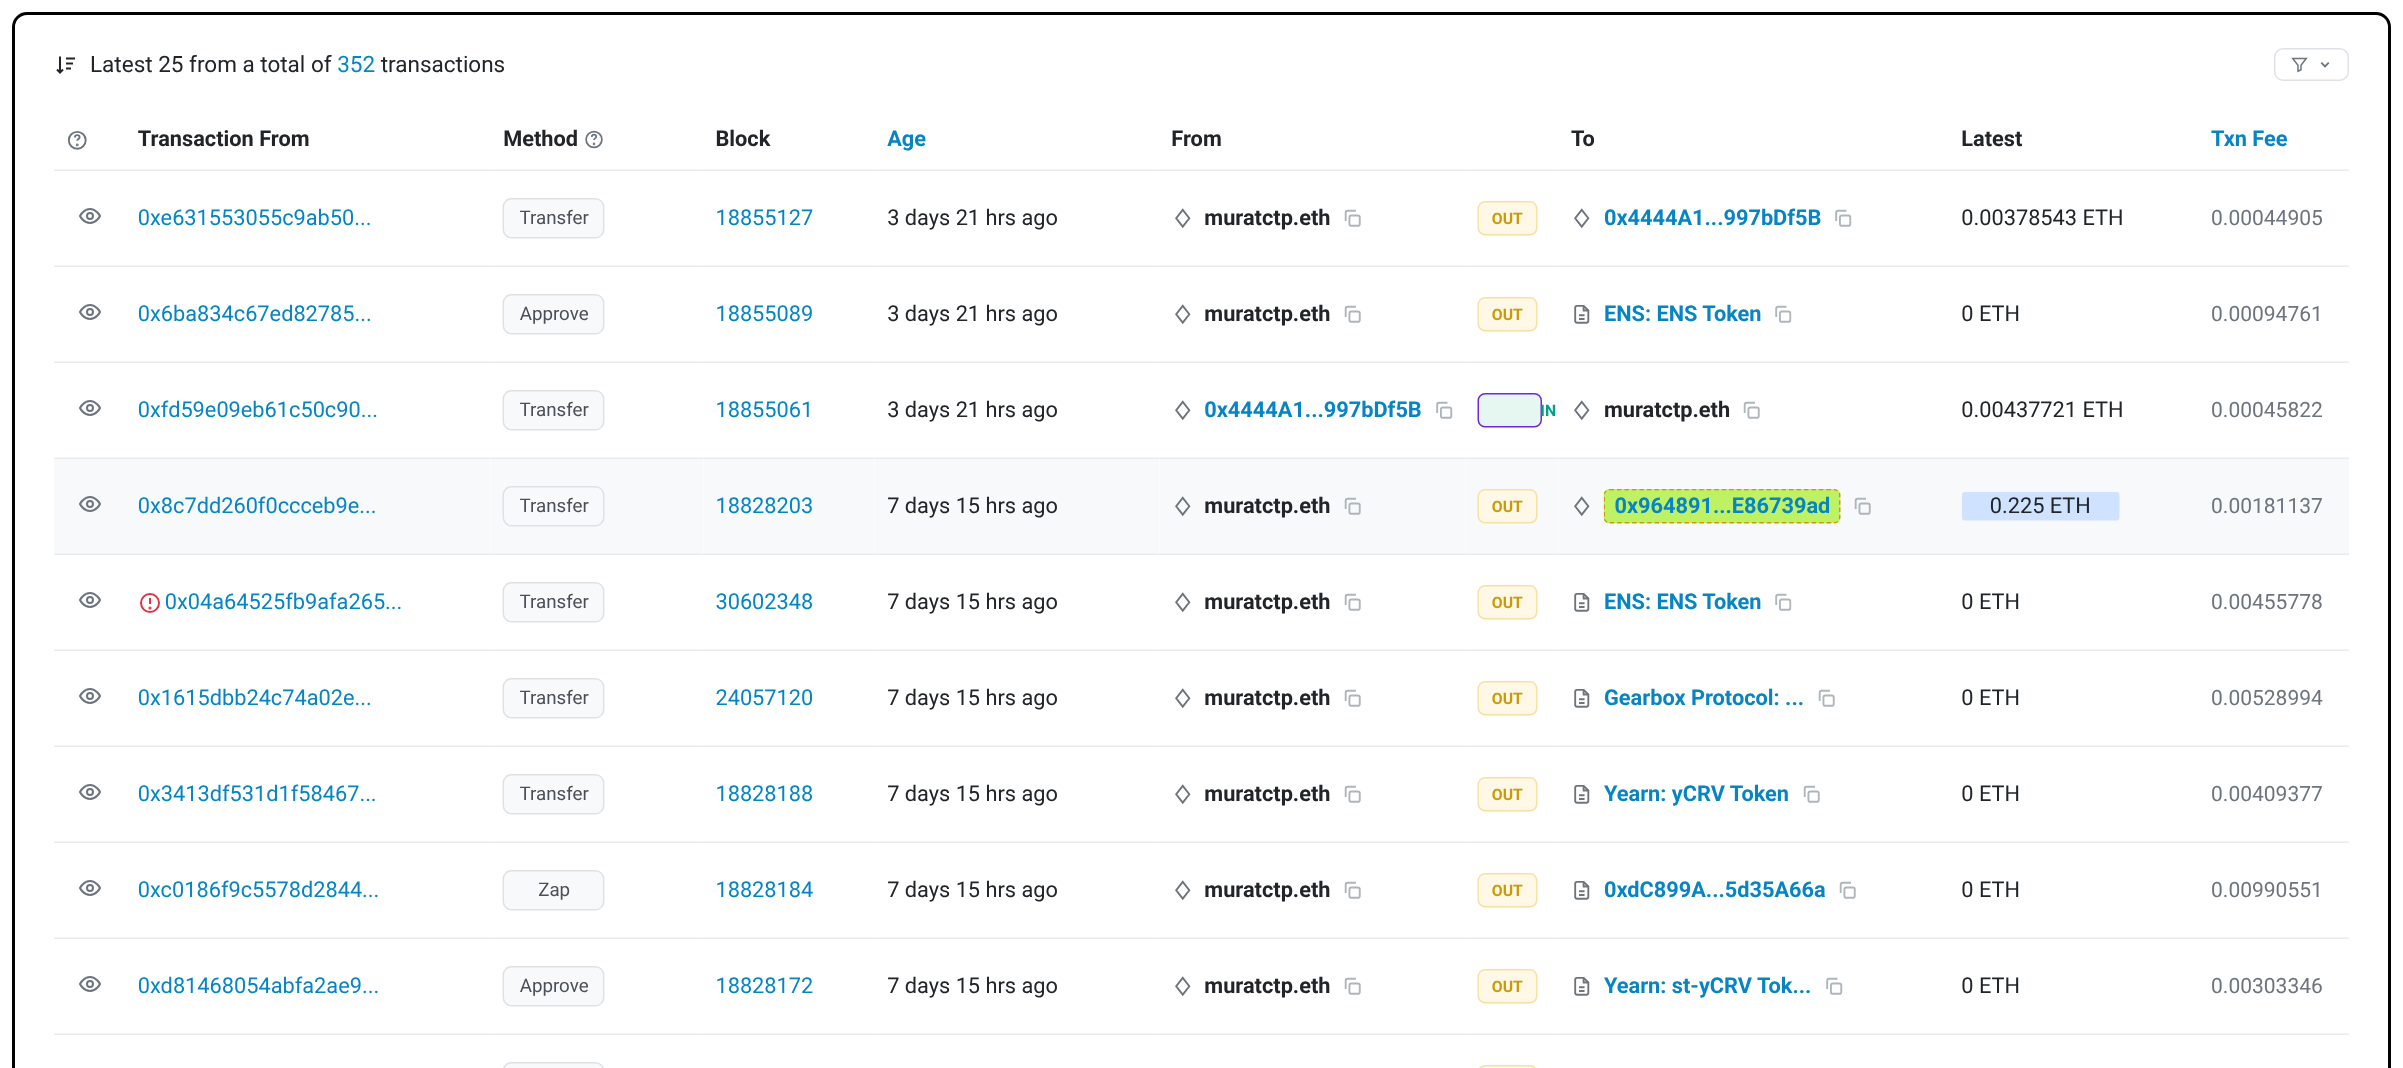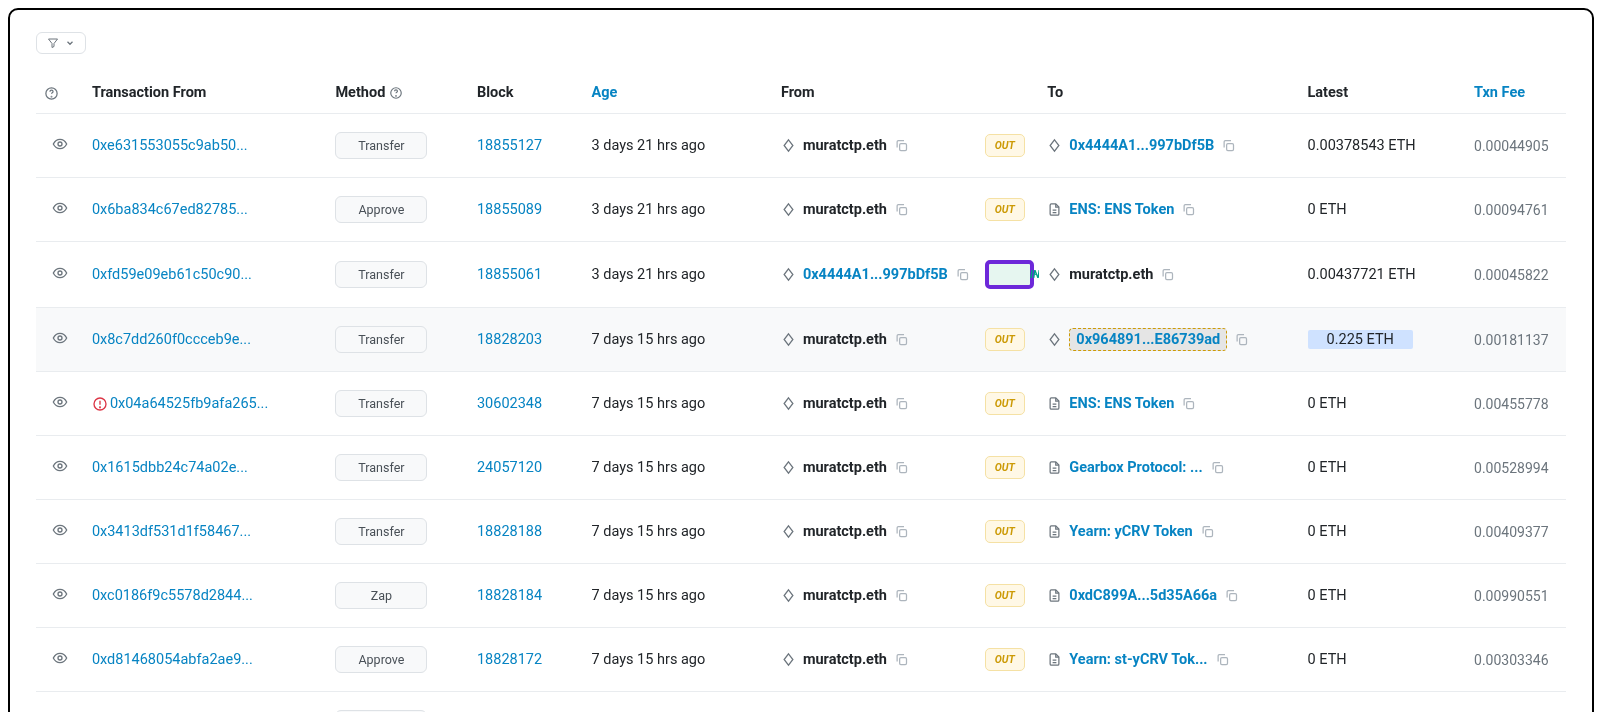--- a/index.html
+++ b/index.html
@@ -70,49 +70,48 @@
   .eye-cell svg { width: 16px; height: 16px; }
   .method-pill {
     display: inline-block;
     border: 1px solid #dee2e6;
     background: #f8f9fa;
     border-radius: 6px;
     padding: 5px 0;
     font-size: 12.5px;
     color: #495057;
     text-align: center;
-    width: 92px;
+    width: 68px;
   }
   .addr-cell { display: flex; align-items: center; gap: 7px; font-weight: bold; }
   .addr-icon { color: #6c757d; display: inline-flex; }
   .copy-icon { color: #adb5bd; display: inline-flex; cursor: pointer; }
   .dir-badge {
     display: inline-block;
     font-size: 10.5px;
     font-weight: 700;
     border-radius: 5px;
     padding: 4px 0;
     width: 40px;
     text-align: center;
-    font-style: italic;
   }
   .dir-out {
     background: #fff8e6;
     color: #cc9a06;
     border: 1px solid #f5e1a4;
   }
   .dir-in {
     background: #e6f6f0;
     color: #00a186;
-    border: 4px solid #6d28d9;
+    border: 1px solid #6d28d9;
     padding-left: 41px;
   }
   .to-highlight {
     border: 1px dashed #cc9a06;
-    background: #e5e5e5;
+    background: #bef264;
     border-radius: 4px;
     padding: 2px 6px;
     color: #0784c3;
   }
   .value-highlight {
     background: #cfe2ff;
     padding: 1px 19px;
     border-radius: 2px;
   }
   .fee-cell { color: #6c757d; font-size: 14px; }
@@ -129,20 +128,36 @@
   col.c-to    { width: 250px; }
   col.c-value { width: 160px; }
   col.c-fee   { width: 96px; }
 </style>
 </head>
 <body>
 
 <div class="container">
 
   <div class="header-row">
+    <div class="header-left">
+      <span class="sort-icon">
+        <svg width="16" height="16" viewBox="0 0 24 24" fill="none" stroke="currentColor" stroke-width="2">
+            <path d="M6 4v16"></path>
+            <path d="M3 17l3 3 3-3"></path>
+            <path d="M12 6h9"></path>
+            <path d="M12 11h7"></path>
+            <path d="M12 16h5"></path>
+          </svg>
+      </span>
+      <span>
+        <span>Latest 25 from a total of</span>
+        <span class="count">352</span>
+        <span>transactions</span>
+      </span>
+    </div>
     <div class="filter-btn">
       <svg width="12" height="12" viewBox="0 0 24 24" fill="none" stroke="currentColor" stroke-width="2">
           <path d="M3 4h18l-7 9v6l-4 2v-8L3 4z"></path>
         </svg>
       <svg width="10" height="10" viewBox="0 0 24 24" fill="none" stroke="currentColor" stroke-width="3">
           <path d="M6 9l6 6 6-6"></path>
         </svg>
     </div>
   </div>
 

